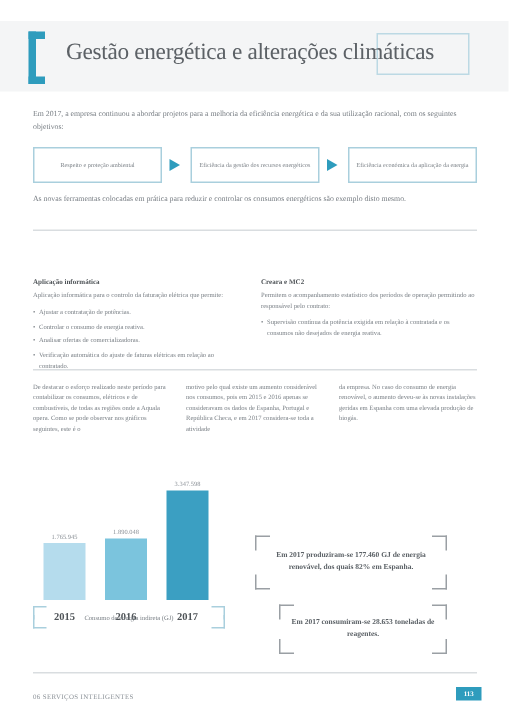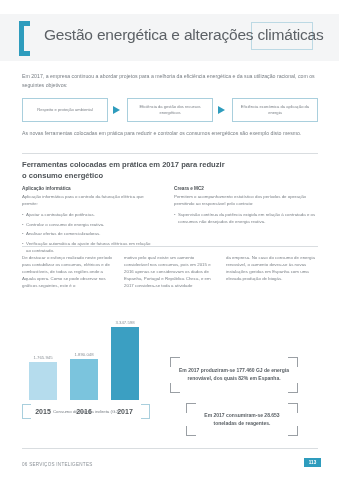--- a/index.html
+++ b/index.html
@@ -13,20 +13,21 @@
     font-family: "Liberation Sans", sans-serif;
     color: #6b7176;
     position: relative;
     overflow: hidden;
   }
 
   .page {
     position: absolute;
     inset: 0;
     background: #ffffff;
+    font-family: Liberation Serif, serif;
   }
 
   
   .title-band {
     position: absolute;
     left: 0; top: 14px;
     width: 339px; height: 47px;
     background: #f4f5f6;
   }
   .title-bracket {
@@ -328,24 +329,20 @@
     </div>
     <div class="flow-arrow a2"></div>
     <div class="flow-box b3">
       <span>Eficiência económica da aplicação da energia</span>
     </div>
   </div>
 
   <div class="after-flow">As novas ferramentas colocadas em prática para reduzir e controlar os consumos energéticos são exemplo disto mesmo.</div>
 
   <div class="rule r1"></div>
-  <div class="section-heading">
-    <div>Ferramentas colocadas em prática em 2017 para reduzir</div>
-    <div>o consumo energético</div>
-  </div>
 
   <div class="col2 left">
     <div class="sub-title">Aplicação informática</div>
     <p>Aplicação informática para o controlo da faturação elétrica que permite:</p>
     <ul>
       <li>Ajustar a contratação de potências.</li>
       <li>Controlar o consumo de energia reativa.</li>
       <li>Analisar ofertas de comercializadoras.</li>
       <li>Verificação automática do ajuste de faturas elétricas em relação ao contratado.</li>
     </ul>

